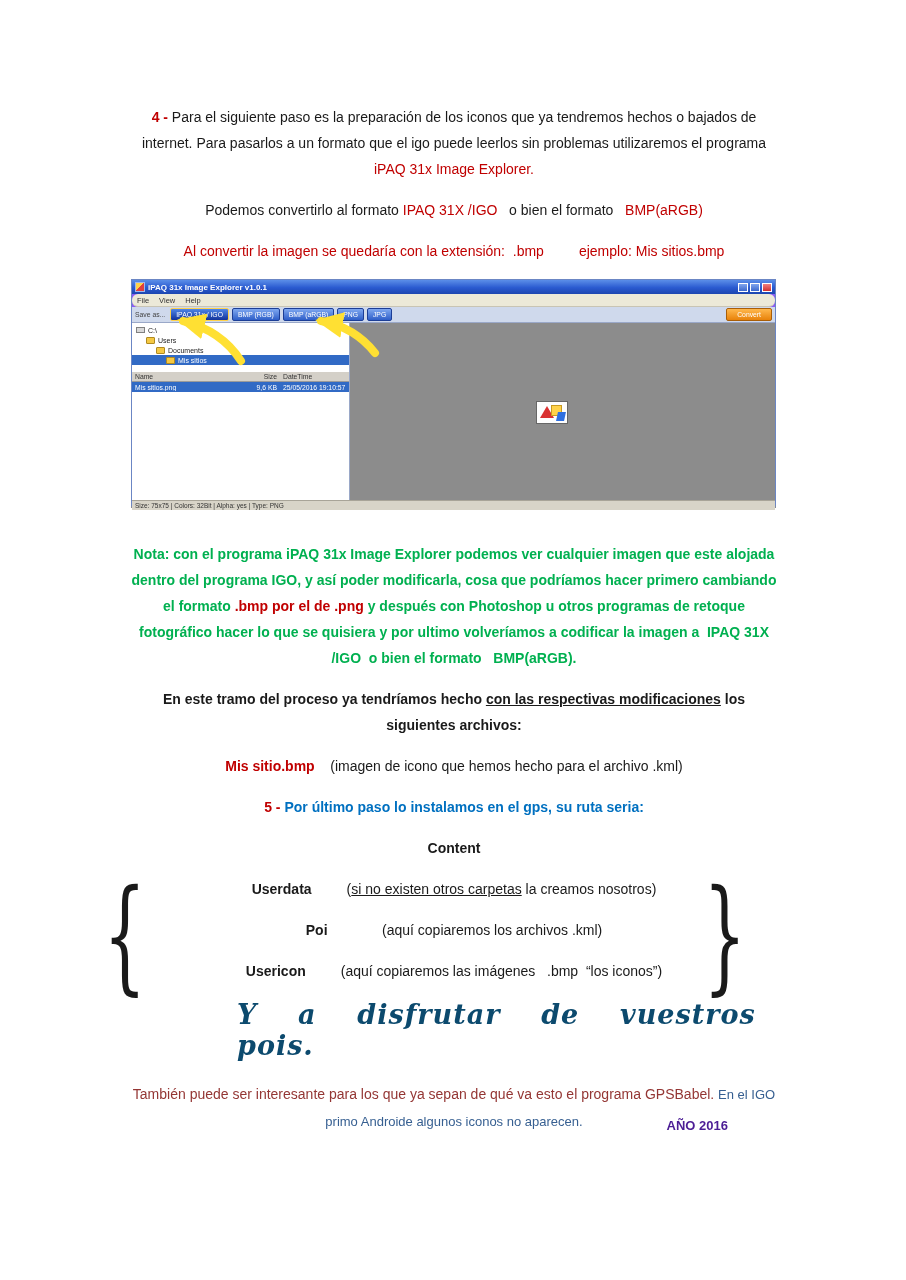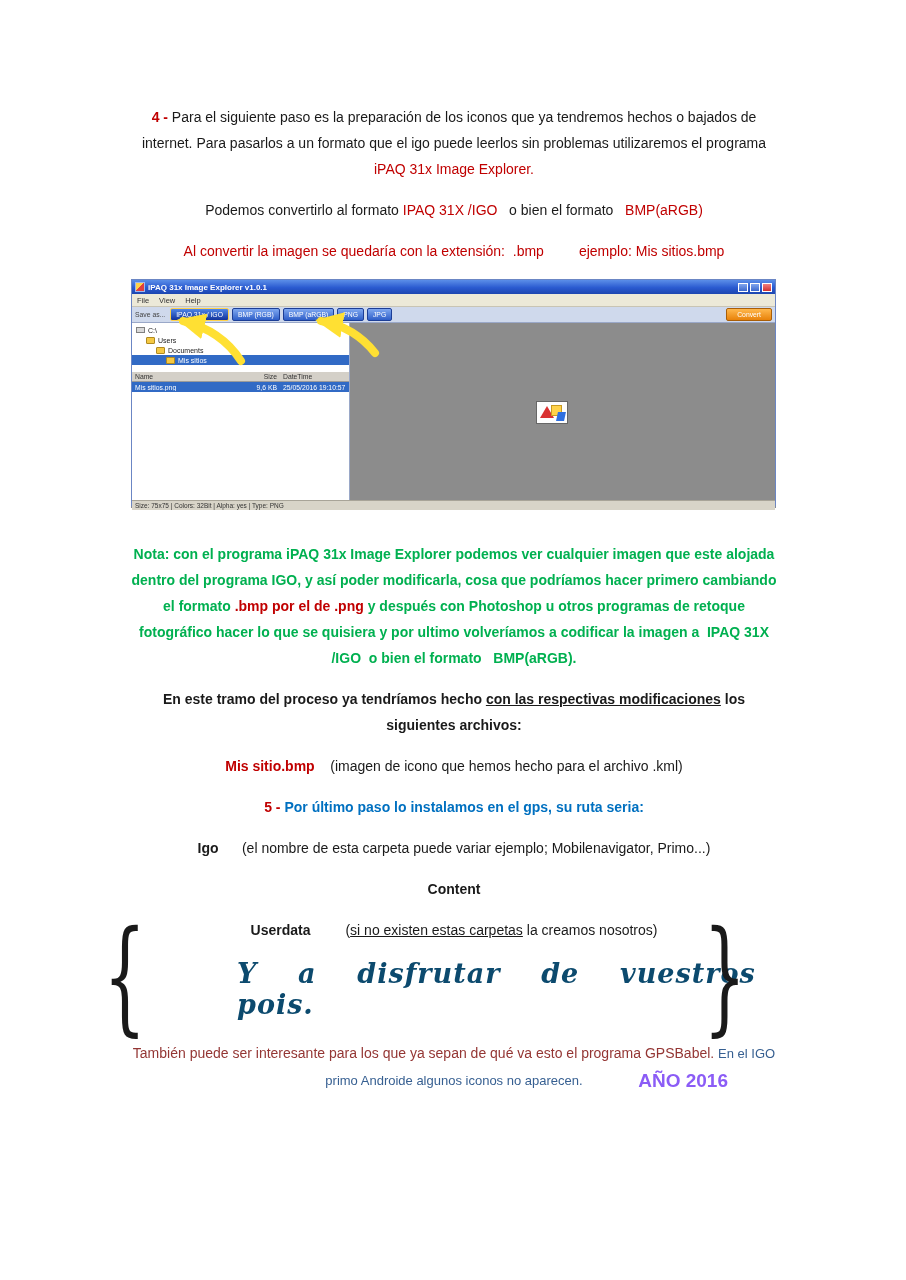--- a/index.html
+++ b/index.html
@@ -21,21 +21,21 @@
   .titlebar{height:14px;background:linear-gradient(180deg,#5b8ee8 0%,#2a5ad0 55%,#1c46b0 100%);
             display:flex;align-items:center;padding:0 3px;color:#fff;font-size:8px;font-weight:bold;}
   .ticon{width:8px;height:8px;background:#ffffff;border:1px solid #9db8ee;margin-right:3px;
          background:linear-gradient(135deg,#ffd24a 50%,#e04040 50%);}
   .ttext{flex:1;white-space:nowrap;overflow:hidden;}
   .wbtns{display:flex;gap:2px;}
   .wb{width:10px;height:9px;border:1px solid #ffffff;box-sizing:border-box;}
   .wb.min,.wb.max{background:linear-gradient(180deg,#7fa5ee,#3c68cc);}
   .wb.close{background:linear-gradient(180deg,#f08080,#d03030);}
   .menubar{height:12px;background:#ece9d8;border-bottom:1px solid #c8c4b4;display:flex;
-           align-items:center;gap:10px;padding:0 5px;font-size:7.5px;color:#333;}
+           align-items:center;gap:10px;padding:0 5px;font-size:7.5px;color:#333;border-radius:6px;}
   .toolbar{height:15px;background:#cfd9ec;border-bottom:1px solid #9aa8c8;display:flex;
            align-items:center;gap:3px;padding:0 3px;font-size:6.8px;}
   .tlabel{color:#444;margin-right:2px;}
   .tbtn{display:inline-block;padding:1px 5px;border-radius:2px;color:#fff;
         background:linear-gradient(180deg,#7fa8f0,#2e5ec8);border:1px solid #1c3e96;line-height:9px;}
   .tbtn.sel{background:linear-gradient(180deg,#4f86e8,#12329a);border:1px solid #ffd24a;}
   .cbtn{margin-left:auto;display:inline-block;padding:1px 10px;border-radius:2px;color:#fff;
         background:linear-gradient(180deg,#ffb84d,#e8820a);border:1px solid #a85e08;line-height:9px;}
   .wbody{display:flex;height:177px;background:#8c8c8c;}
   .lpane{width:218px;background:#ffffff;border-right:1px solid #9aa8c8;font-size:7px;color:#222;
@@ -69,21 +69,21 @@
   .brace{position:absolute;font-family:"DejaVu Serif",serif;font-size:150px;font-weight:100;
          color:#1a1a1a;line-height:1;transform:scale(0.45,0.82);transform-origin:center;top:-16px;}
   .brace.left{left:-52px;}
   .brace.right{left:548px;}
 
   .script-line{font-family:"DejaVu Serif",serif;font-style:italic;font-weight:bold;
                color:#0c4a6e;font-size:27px;letter-spacing:1px;word-spacing:10px;
                margin:4px 0 20px 108px;white-space:pre-wrap;}
   .final{position:relative;}
   .note-blue{color:#365f91;font-size:13px;}
-  .year{position:absolute;right:51px;bottom:2px;color:#8b5cf6;font-weight:bold;font-size:19px;text-align:right;}
+  .year{position:absolute;right:51px;bottom:2px;color:#4c1d95;font-weight:bold;font-size:13px;text-align:right;}
 </style>
 </head>
 <body>
 
 <div class="page">
   <div class="content">
 
     <p><span class="red b">4 - </span><span>Para el siguiente paso es la preparación de los iconos que ya tendremos hechos o bajados de internet. Para pasarlos a un formato que el igo puede leerlos sin problemas utilizaremos el programa </span><span class="red">iPAQ 31x Image Explorer.</span></p>
 
     <p><span>Podemos convertirlo al formato </span><span class="red">IPAQ 31X /IGO</span><span>   o bien el formato   </span><span class="red">BMP(aRGB)</span></p>
@@ -167,28 +167,29 @@
 
     <p class="green"><span>Nota: con el programa iPAQ 31x Image Explorer podemos ver cualquier imagen que este alojada dentro del programa IGO, y así poder modificarla, cosa que podríamos hacer primero cambiando el formato </span><span class="red">.bmp por el de .png</span><span> y después con Photoshop u otros programas de retoque fotográfico hacer lo que se quisiera y por ultimo volveríamos a codificar la imagen a  IPAQ 31X /IGO  o bien el formato   BMP(aRGB).</span></p>
 
     <p class="b"><span>En este tramo del proceso ya tendríamos hecho </span><span class="u">con las respectivas modificaciones</span><span> los siguientes archivos:</span></p>
 
 
     <p><span class="red b">Mis sitio.bmp</span><span>    (imagen de icono que hemos hecho para el archivo .kml)</span></p>
 
     <p><span class="red b">5 - </span><span class="blue b">Por último paso lo instalamos en el gps, su ruta seria:</span></p>
 
-    <p><span class="b">Igo</span><span>      (el nombre de esta carpeta puede variar ejemplo; Mobilenavigator, Primo...)</span></p>
 
     <p><span class="b">Content</span></p>
 
     <div class="folders">
       <span class="brace left">{</span>
       <span class="brace right">}</span>
-      <p><span class="b">Userdata</span><span>         (</span><span class="u">si no existen estas carpetas</span><span> la creamos nosotros)</span></p>
+      <p><span class="b">Userdata</span><span>         (</span><span class="u">si no existen otros carpetas</span><span> la creamos nosotros)</span></p>
+      <p><span class="b">Poi</span><span>              (aquí copiaremos los archivos .kml)</span></p>
+      <p><span class="b">Usericon</span><span>         (aquí copiaremos las imágenes   .bmp  “los iconos”)</span></p>
     </div>
 
     <div class="script-line">Y  a  disfrutar  de  vuestros  pois.</div>
 
     <div class="final">
       <p style="margin-bottom:16px;"><span class="maroon">También puede ser interesante para los que ya sepan de qué va esto el programa GPSBabel. </span><span class="note-blue">En el IGO primo Androide algunos iconos no aparecen.</span></p>
       <span class="year">AÑO 2016</span>
     </div>
 
   </div>

